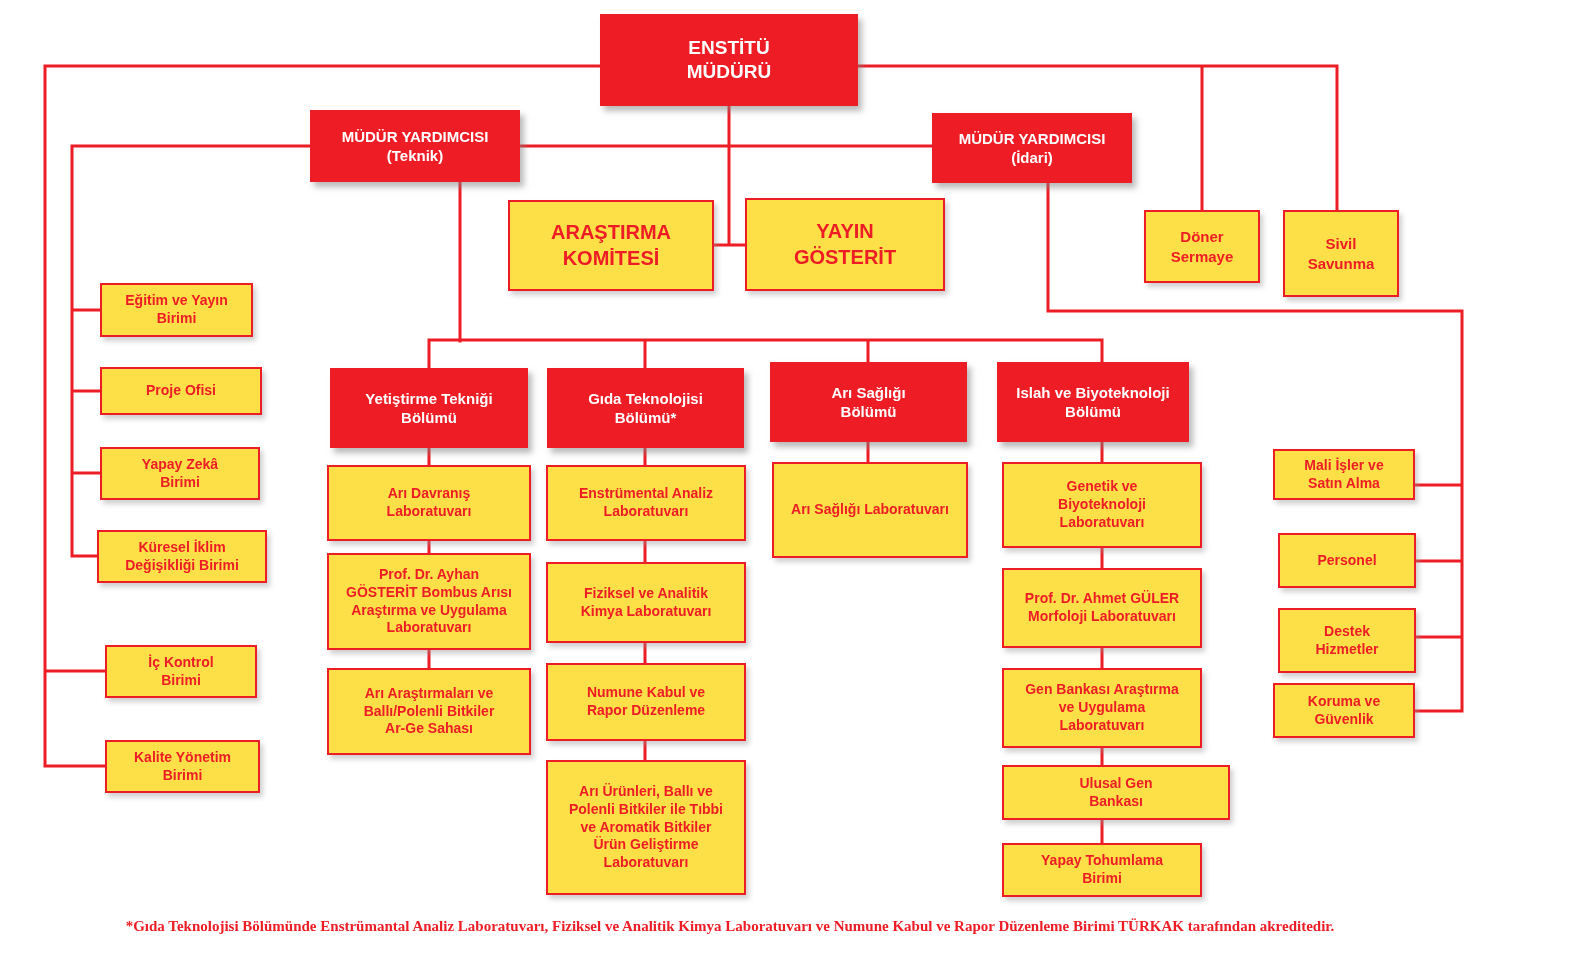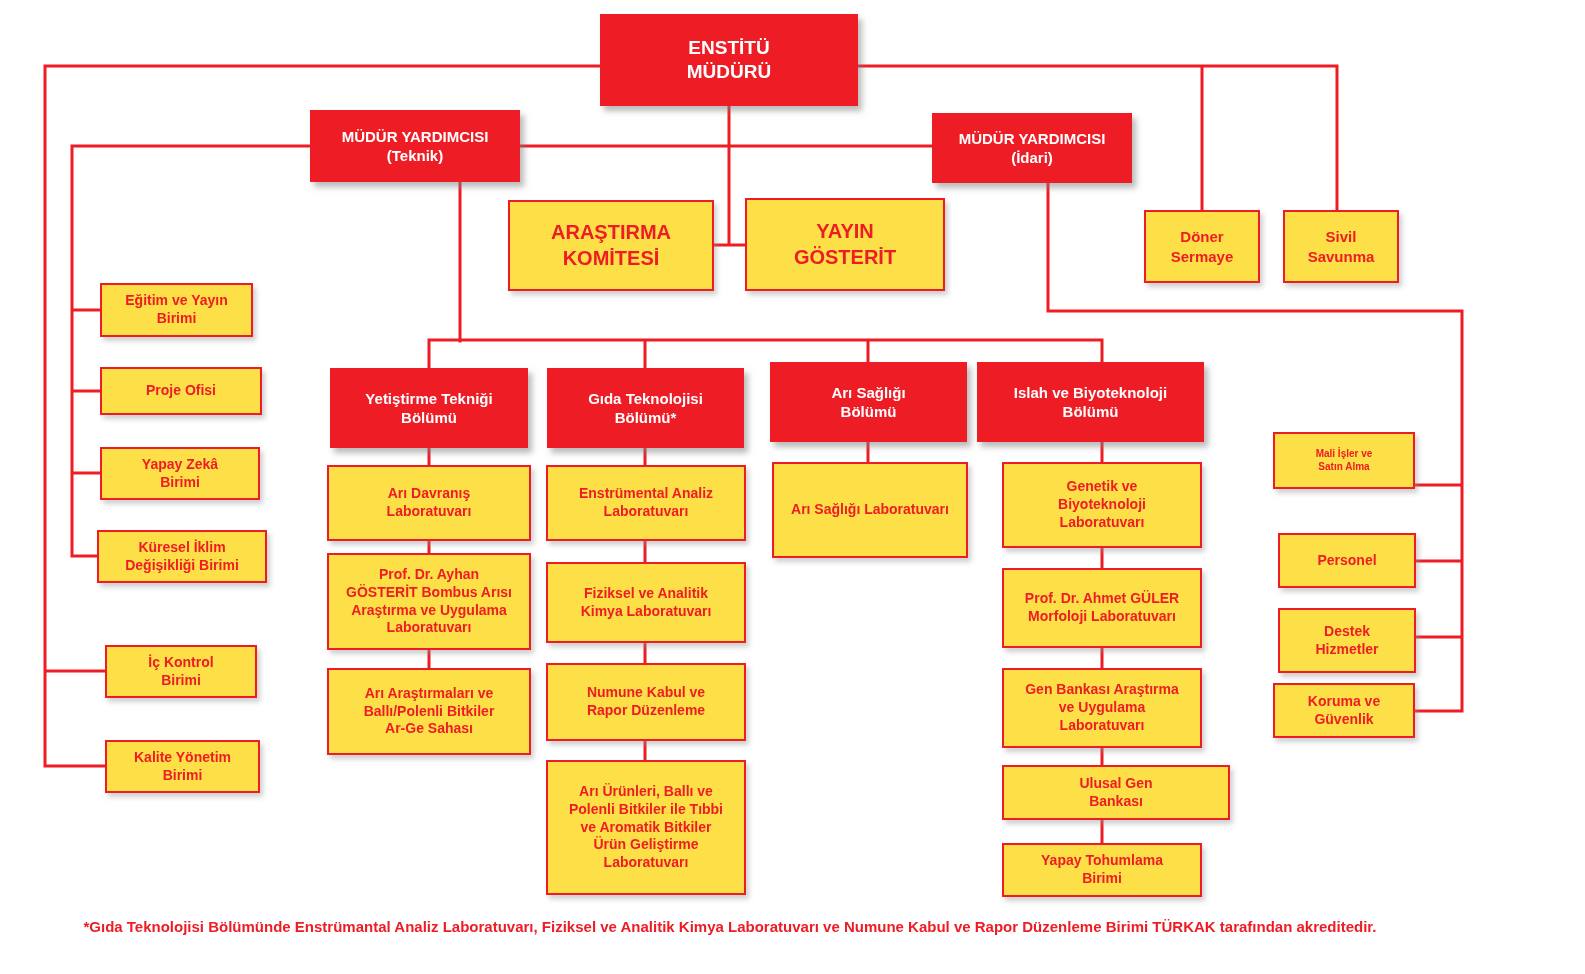--- a/index.html
+++ b/index.html
@@ -30,21 +30,21 @@
     .white {
       background: #fde047;
       color: var(--accent, #EE1C25);
       border: 2px solid var(--accent, #EE1C25);
       box-shadow: 3px 4px 5px rgba(150,150,150,0.45);
     }
     .footnote {
       position: absolute;
       left: 40px; top: 918px; width: 1380px;
       text-align: center;
-      font-family: Liberation Sans, sans-serif;
+      font-family: Liberation Serif, serif;
       font-weight: bold;
       font-size: 15px;
       color: var(--accent, #EE1C25);
     }
   </style>
 </head>
 <body>
 
 <svg class="connectors" width="1585" height="974" viewBox="0 0 1585 974" aria-hidden="true">
   <path d="M45 66 H600  M45 66 V766  M45 671 H105  M45 766 H105
@@ -72,21 +72,21 @@
 
 <div class="box white" style="left:508px;top:200px;width:206px;height:91px;font-size:20px">ARAŞTIRMA
 KOMİTESİ</div>
 
 <div class="box white" style="left:745px;top:198px;width:200px;height:93px;font-size:20px">YAYIN
 GÖSTERİT</div>
 
 <div class="box white" style="left:1144px;top:210px;width:116px;height:73px;font-size:15px">Döner
 Sermaye</div>
 
-<div class="box white" style="left:1283px;top:210px;width:116px;height:73px;font-size:15px">Sivil
+<div class="box white" style="left:1283px;top:210px;width:116px;height:87px;font-size:15px">Sivil
 Savunma</div>
 
 <div class="box white" style="left:100px;top:283px;width:153px;height:54px;font-size:14px">Eğitim ve Yayın
 Birimi</div>
 
 <div class="box white" style="left:100px;top:367px;width:162px;height:48px;font-size:14px">Proje Ofisi</div>
 
 <div class="box white" style="left:100px;top:447px;width:160px;height:53px;font-size:14px">Yapay Zekâ
 Birimi</div>
 
@@ -101,21 +101,21 @@
 
 <div class="box red" style="left:330px;top:368px;width:198px;height:80px;font-size:15px">Yetiştirme Tekniği
 Bölümü</div>
 
 <div class="box red" style="left:547px;top:368px;width:197px;height:80px;font-size:15px">Gıda Teknolojisi
 Bölümü*</div>
 
 <div class="box red" style="left:770px;top:362px;width:197px;height:80px;font-size:15px">Arı Sağlığı
 Bölümü</div>
 
-<div class="box red" style="left:977px;top:362px;width:227px;height:80px;font-size:15px">Islah ve Biyoteknoloji
+<div class="box red" style="left:997px;top:362px;width:192px;height:80px;font-size:15px">Islah ve Biyoteknoloji
 Bölümü</div>
 
 <div class="box white" style="left:327px;top:465px;width:204px;height:76px;font-size:14px">Arı Davranış
 Laboratuvarı</div>
 
 <div class="box white" style="left:327px;top:553px;width:204px;height:97px;font-size:14px">Prof. Dr. Ayhan
 GÖSTERİT Bombus Arısı
 Araştırma ve Uygulama
 Laboratuvarı</div>
 
@@ -150,21 +150,21 @@
 <div class="box white" style="left:1002px;top:668px;width:200px;height:80px;font-size:14px">Gen Bankası Araştırma
 ve Uygulama
 Laboratuvarı</div>
 
 <div class="box white" style="left:1002px;top:765px;width:228px;height:55px;font-size:14px">Ulusal Gen
 Bankası</div>
 
 <div class="box white" style="left:1002px;top:843px;width:200px;height:54px;font-size:14px">Yapay Tohumlama
 Birimi</div>
 
-<div class="box white" style="left:1273px;top:432px;width:142px;height:57px;font-size:10px">Mali İşler ve
+<div class="box white" style="left:1273px;top:449px;width:142px;height:51px;font-size:14px">Mali İşler ve
 Satın Alma</div>
 
 <div class="box white" style="left:1278px;top:533px;width:138px;height:55px;font-size:14px">Personel</div>
 
 <div class="box white" style="left:1278px;top:608px;width:138px;height:65px;font-size:14px">Destek
 Hizmetler</div>
 
 <div class="box white" style="left:1273px;top:683px;width:142px;height:55px;font-size:14px">Koruma ve
 Güvenlik</div>
 

